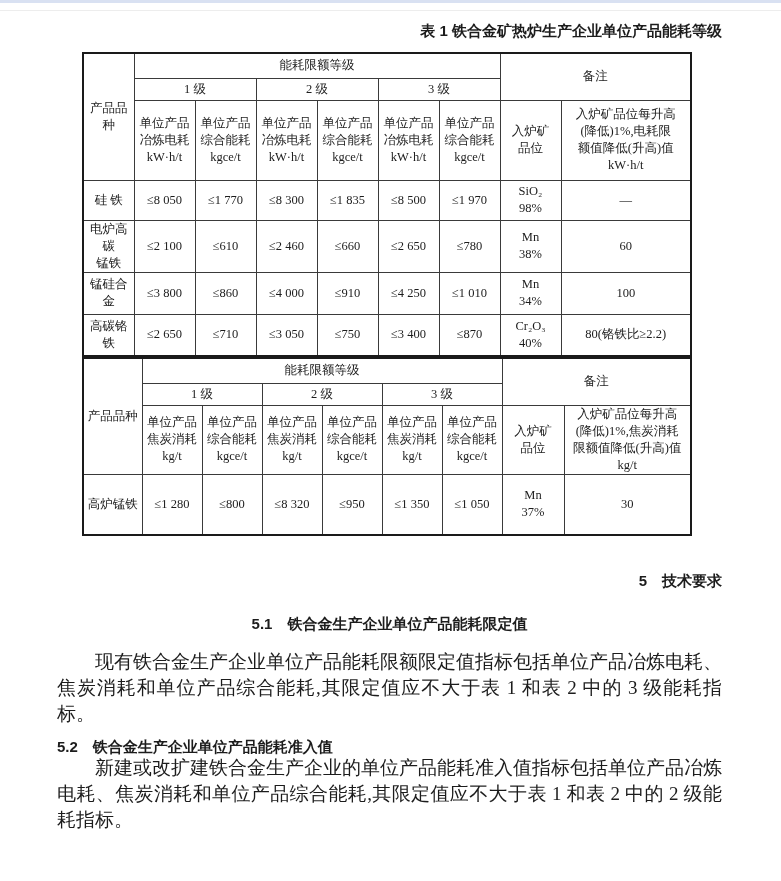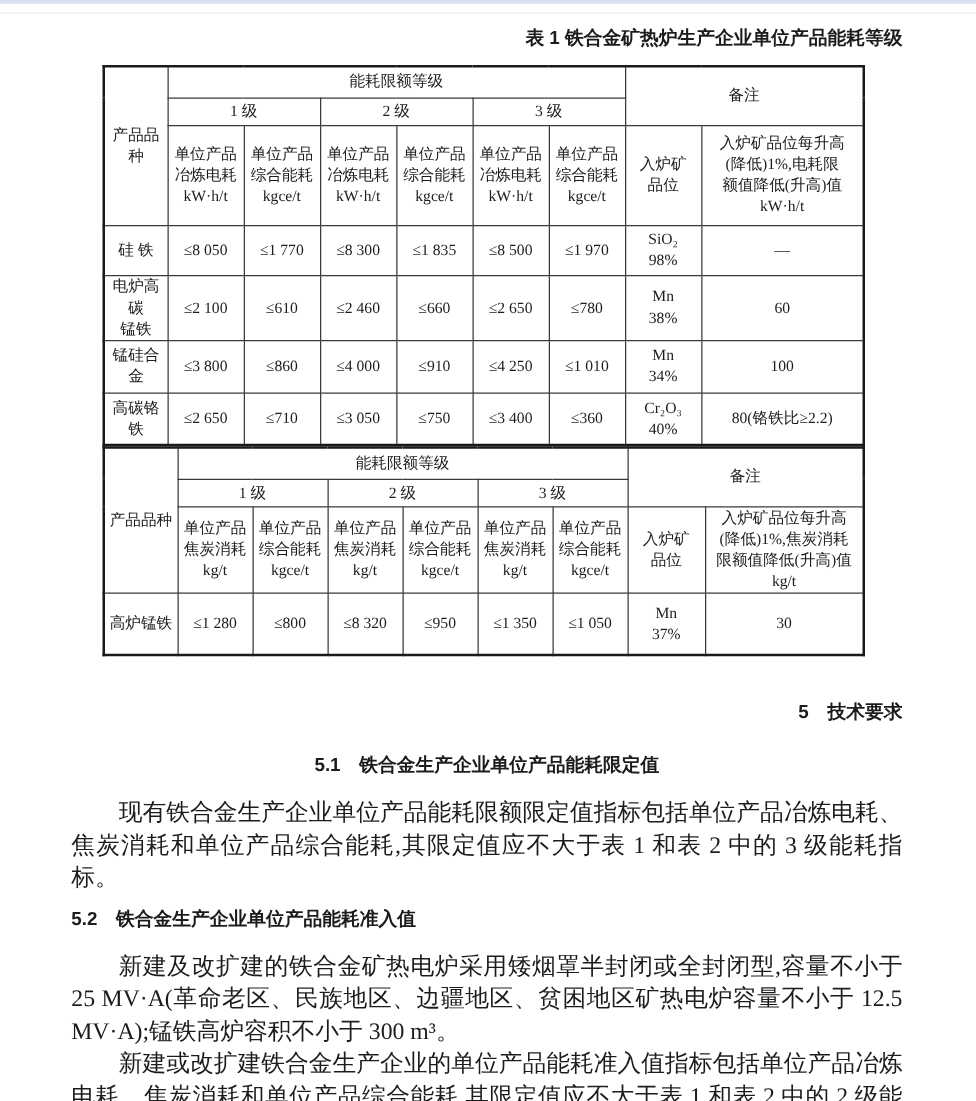--- a/index.html
+++ b/index.html
@@ -35,21 +35,21 @@
   }
   td.hdr{font-size:13px;}
   td.note{font-size:12px;}
   tr.r1{height:25px;}
   tr.r2{height:22px;}
   tr.rsub1{height:80px;}
   tr.rsub2{height:66px;}
   tr.rd40{height:40px;}
   tr.rd43{height:43px;margin-left:23px;}
   tr.rd42{height:42px;}
-  tr.rd50{height:50px;}
+  tr.rd50{height:61px;}
 
   .sec-h{
     font-weight:bold;font-size:15px;line-height:17px;
     font-family:"Liberation Sans","DejaVu Sans",sans-serif;
   }
   .sec-h .num{display:inline-block;margin-right:15px;}
   .h5{margin-top:36px;text-align:right;}
   .h51{margin-top:26px;text-align:center;}
   .h52{margin-top:11px;}
   p.body{
@@ -155,21 +155,21 @@
 34%</td>
         <td>100</td>
       </tr>
       <tr class="rd42">
         <td>高碳铬铁</td>
         <td>≤2 650</td>
         <td>≤710</td>
         <td>≤3 050</td>
         <td>≤750</td>
         <td>≤3 400</td>
-        <td>≤360</td>
+        <td>≤870</td>
         <td>Cr₂O₃
 40%</td>
         <td>80(铬铁比≥2.2)</td>
       </tr>
     </tbody>
   </table>
 
 
   <table class="t">
     <colgroup>
@@ -242,16 +242,15 @@
   <div class="sec-h h51">
     <span class="num">5.1</span><span>铁合金生产企业单位产品能耗限定值</span>
   </div>
 
   <p class="body">现有铁合金生产企业单位产品能耗限额限定值指标包括单位产品冶炼电耗、焦炭消耗和单位产品综合能耗,其限定值应不大于表 1 和表 2 中的 3 级能耗指标。</p>
 
   <div class="sec-h h52">
     <span class="num">5.2</span><span>铁合金生产企业单位产品能耗准入值</span>
   </div>
 
-  <p class="body">新建及改扩建的铁合金矿热电炉采用矮烟罩半封闭或全封闭型,容量不小于 25 MV·A(革命老区、民族地区、边疆地区、贫困地区矿热电炉容量不小于 12.5 MV·A);锰铁高炉容积不小于 300 m³。</p>
   <p class="body cont">新建或改扩建铁合金生产企业的单位产品能耗准入值指标包括单位产品冶炼电耗、焦炭消耗和单位产品综合能耗,其限定值应不大于表 1 和表 2 中的 2 级能耗指标。</p>
 
 </div>
 
 </body></html>

